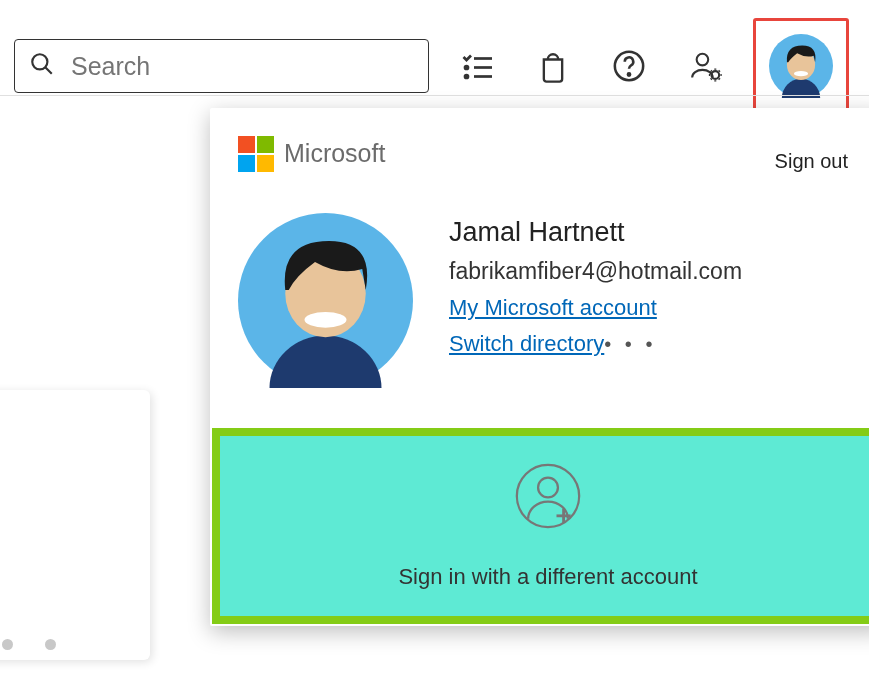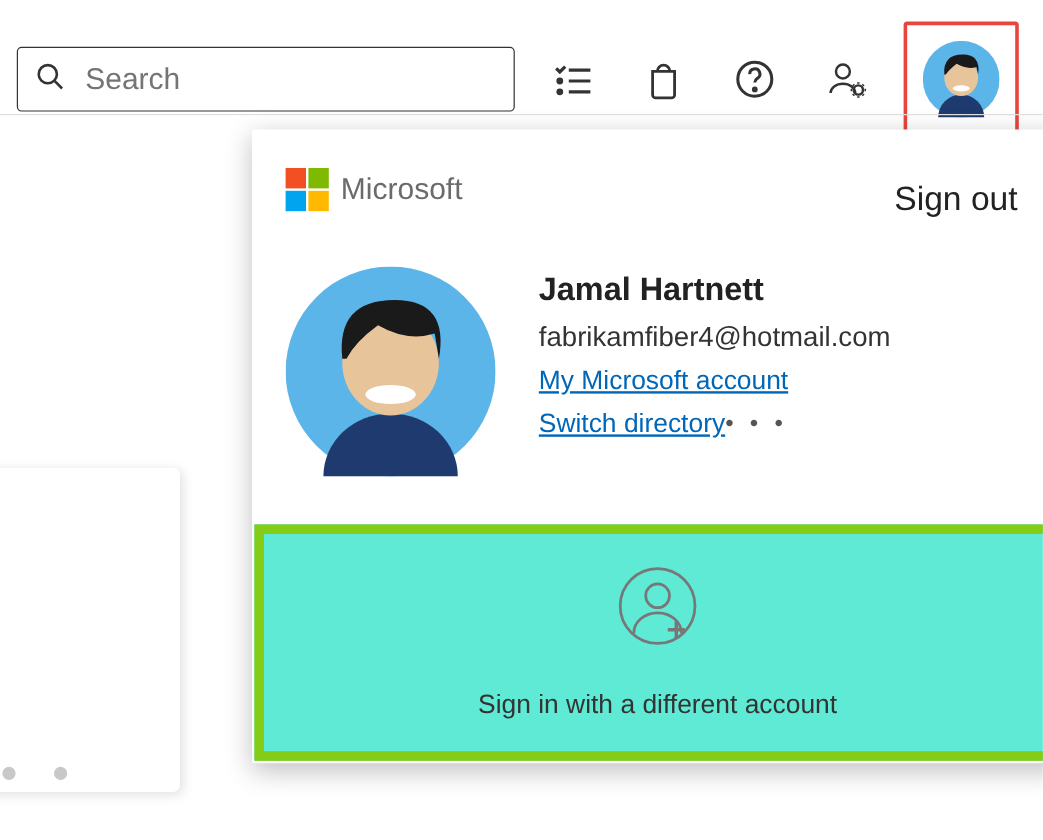--- a/index.html
+++ b/index.html
@@ -134,21 +134,21 @@
     .ms-logo > div:nth-child(1){ background:#f25022; }
     .ms-logo > div:nth-child(2){ background:#7fba00; }
     .ms-logo > div:nth-child(3){ background:#00a4ef; }
     .ms-logo > div:nth-child(4){ background:#ffb900; }
     .ms-text {
       font-size: 25px;
       color: #6b6b6b;
       font-weight: 500;
     }
     .signout {
-      font-size: 28px;
+      font-size: 20px;
       color: #222;
       cursor: pointer;
       margin-top: 16px;
     }
 
     .profile-row {
       display: flex;
       padding: 28px 28px 38px 28px;
       gap: 36px;
     }
@@ -159,21 +159,21 @@
     }
     .profile-info {
       display: flex;
       flex-direction: column;
       gap: 10px;
       padding-top: 4px;
       flex: 1;
     }
     .profile-name {
       font-size: 27px;
-      font-weight: 700;
+      font-weight: 400;
       color: #222;
     }
     .profile-email {
       font-size: 23px;
       color: #333;
     }
     .profile-link {
       font-size: 22px;
       color: #0067b8;
       text-decoration: underline;

